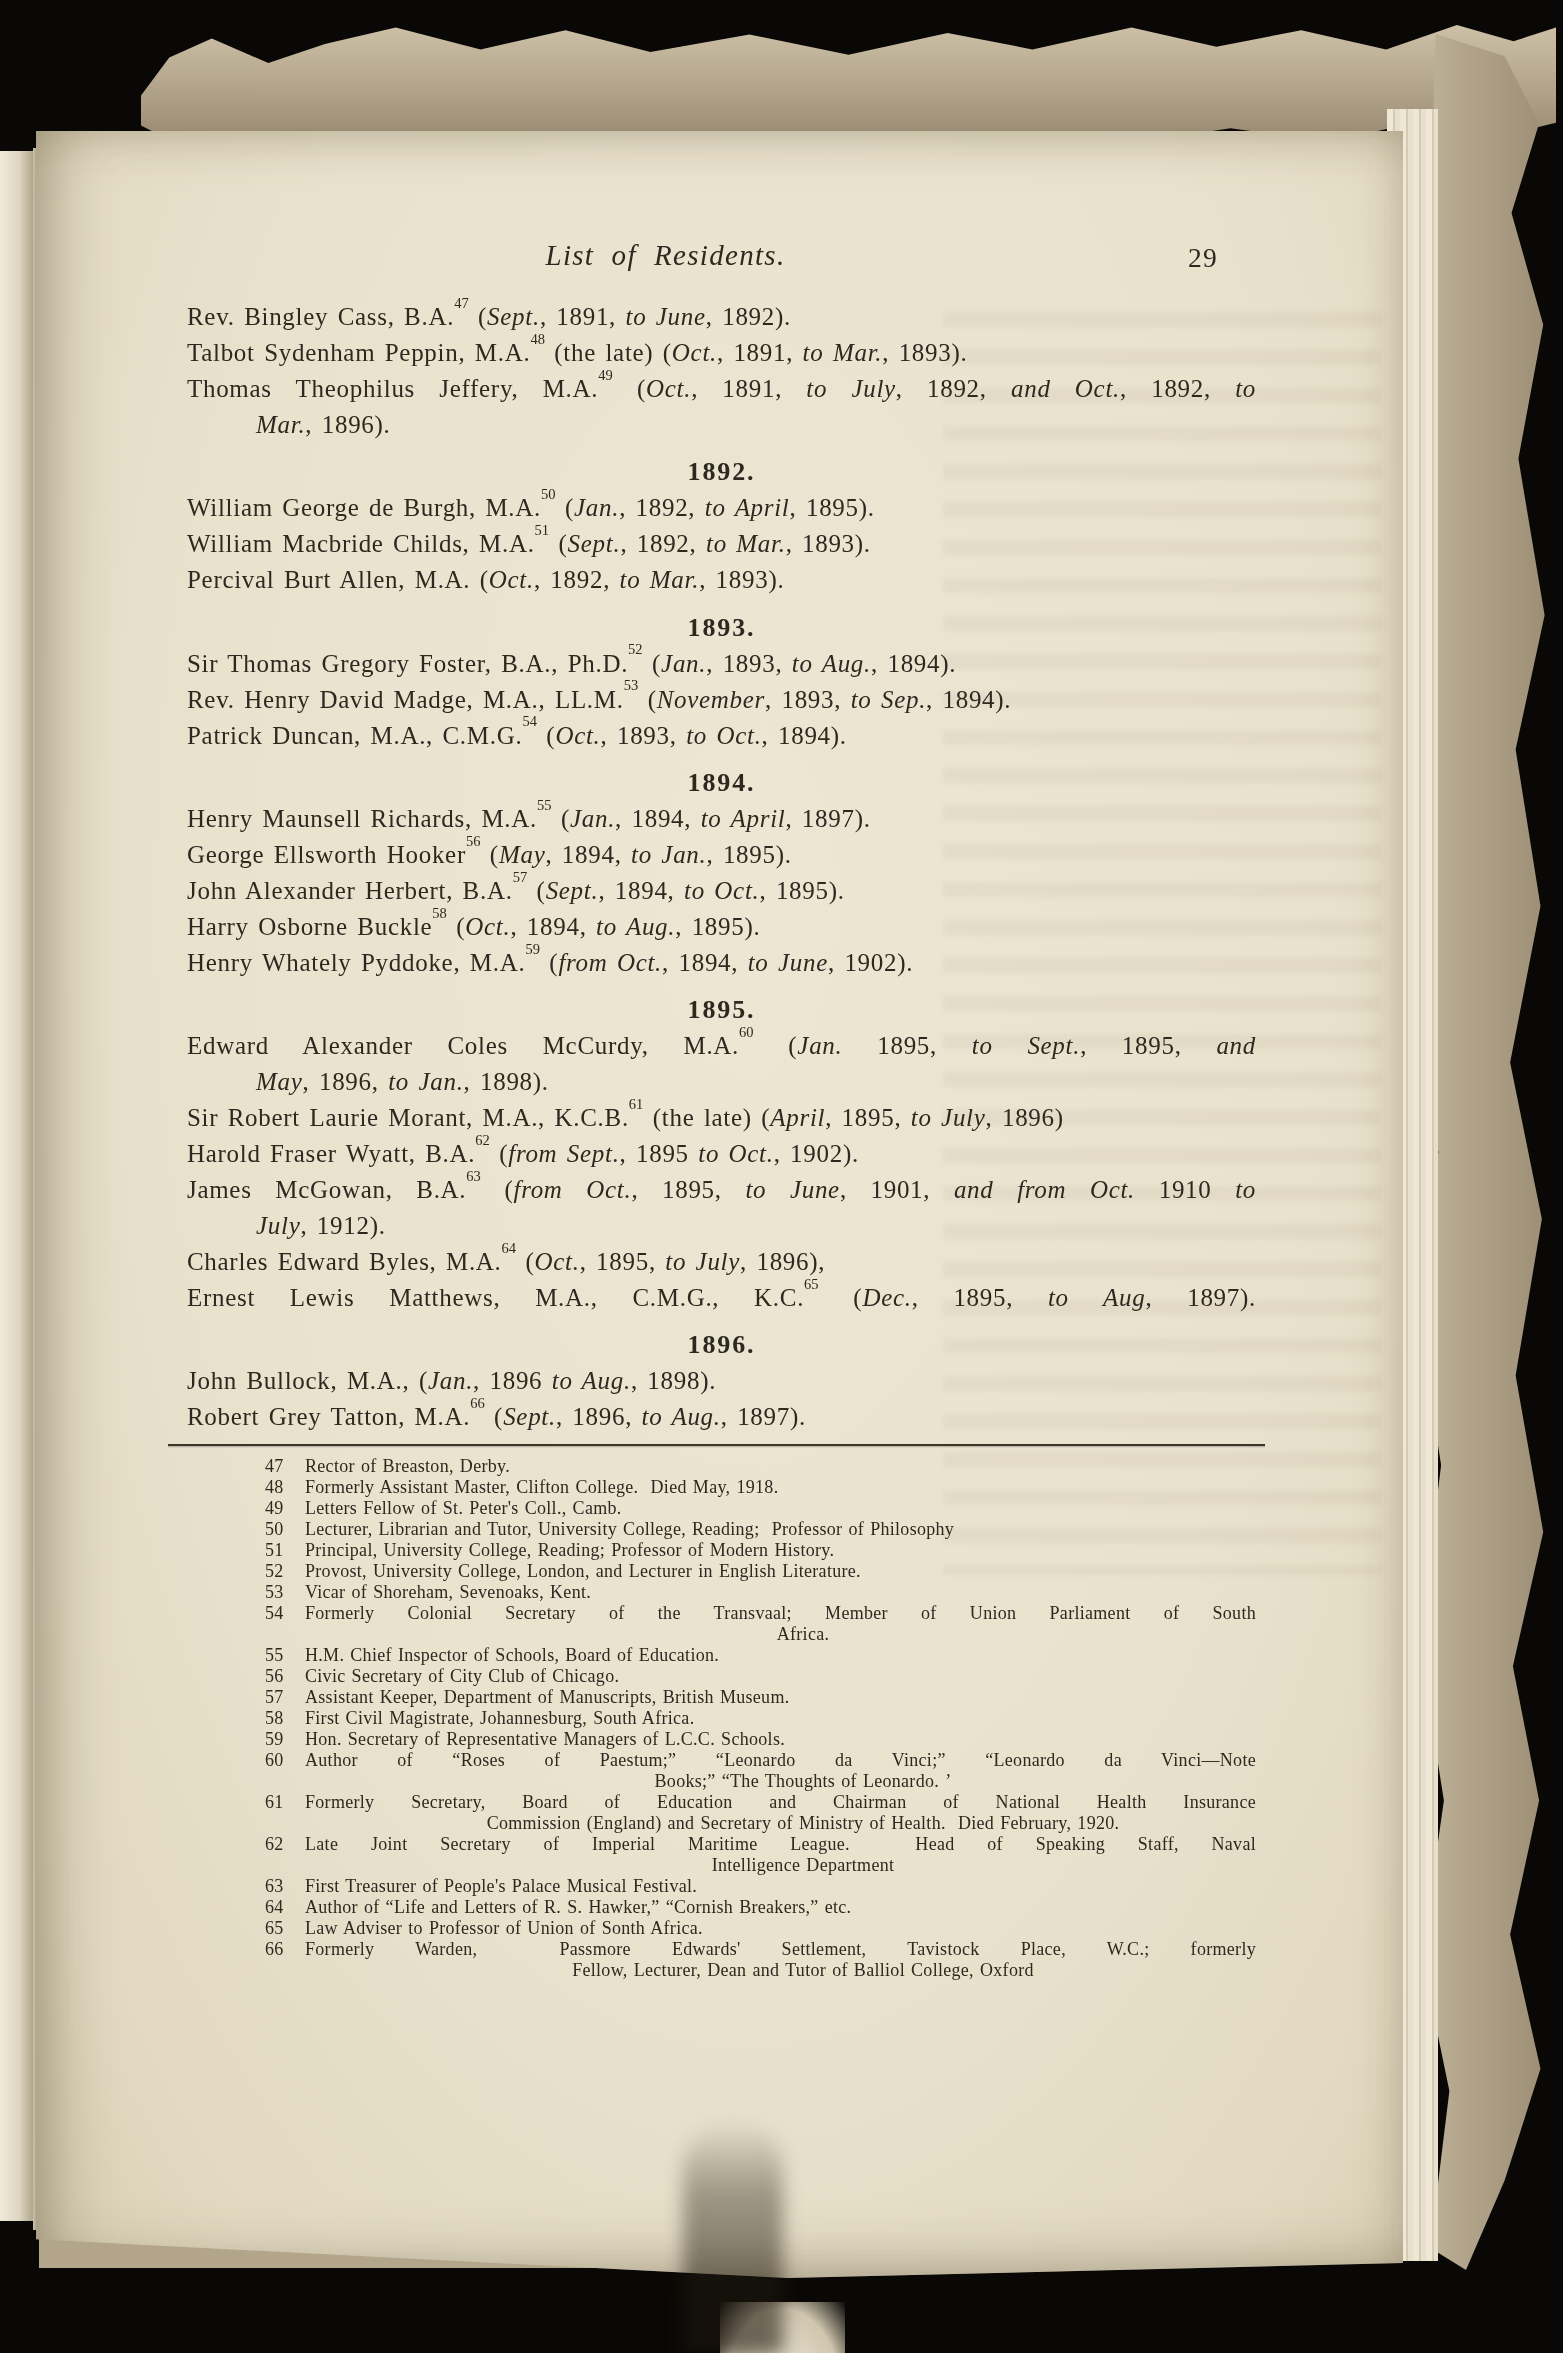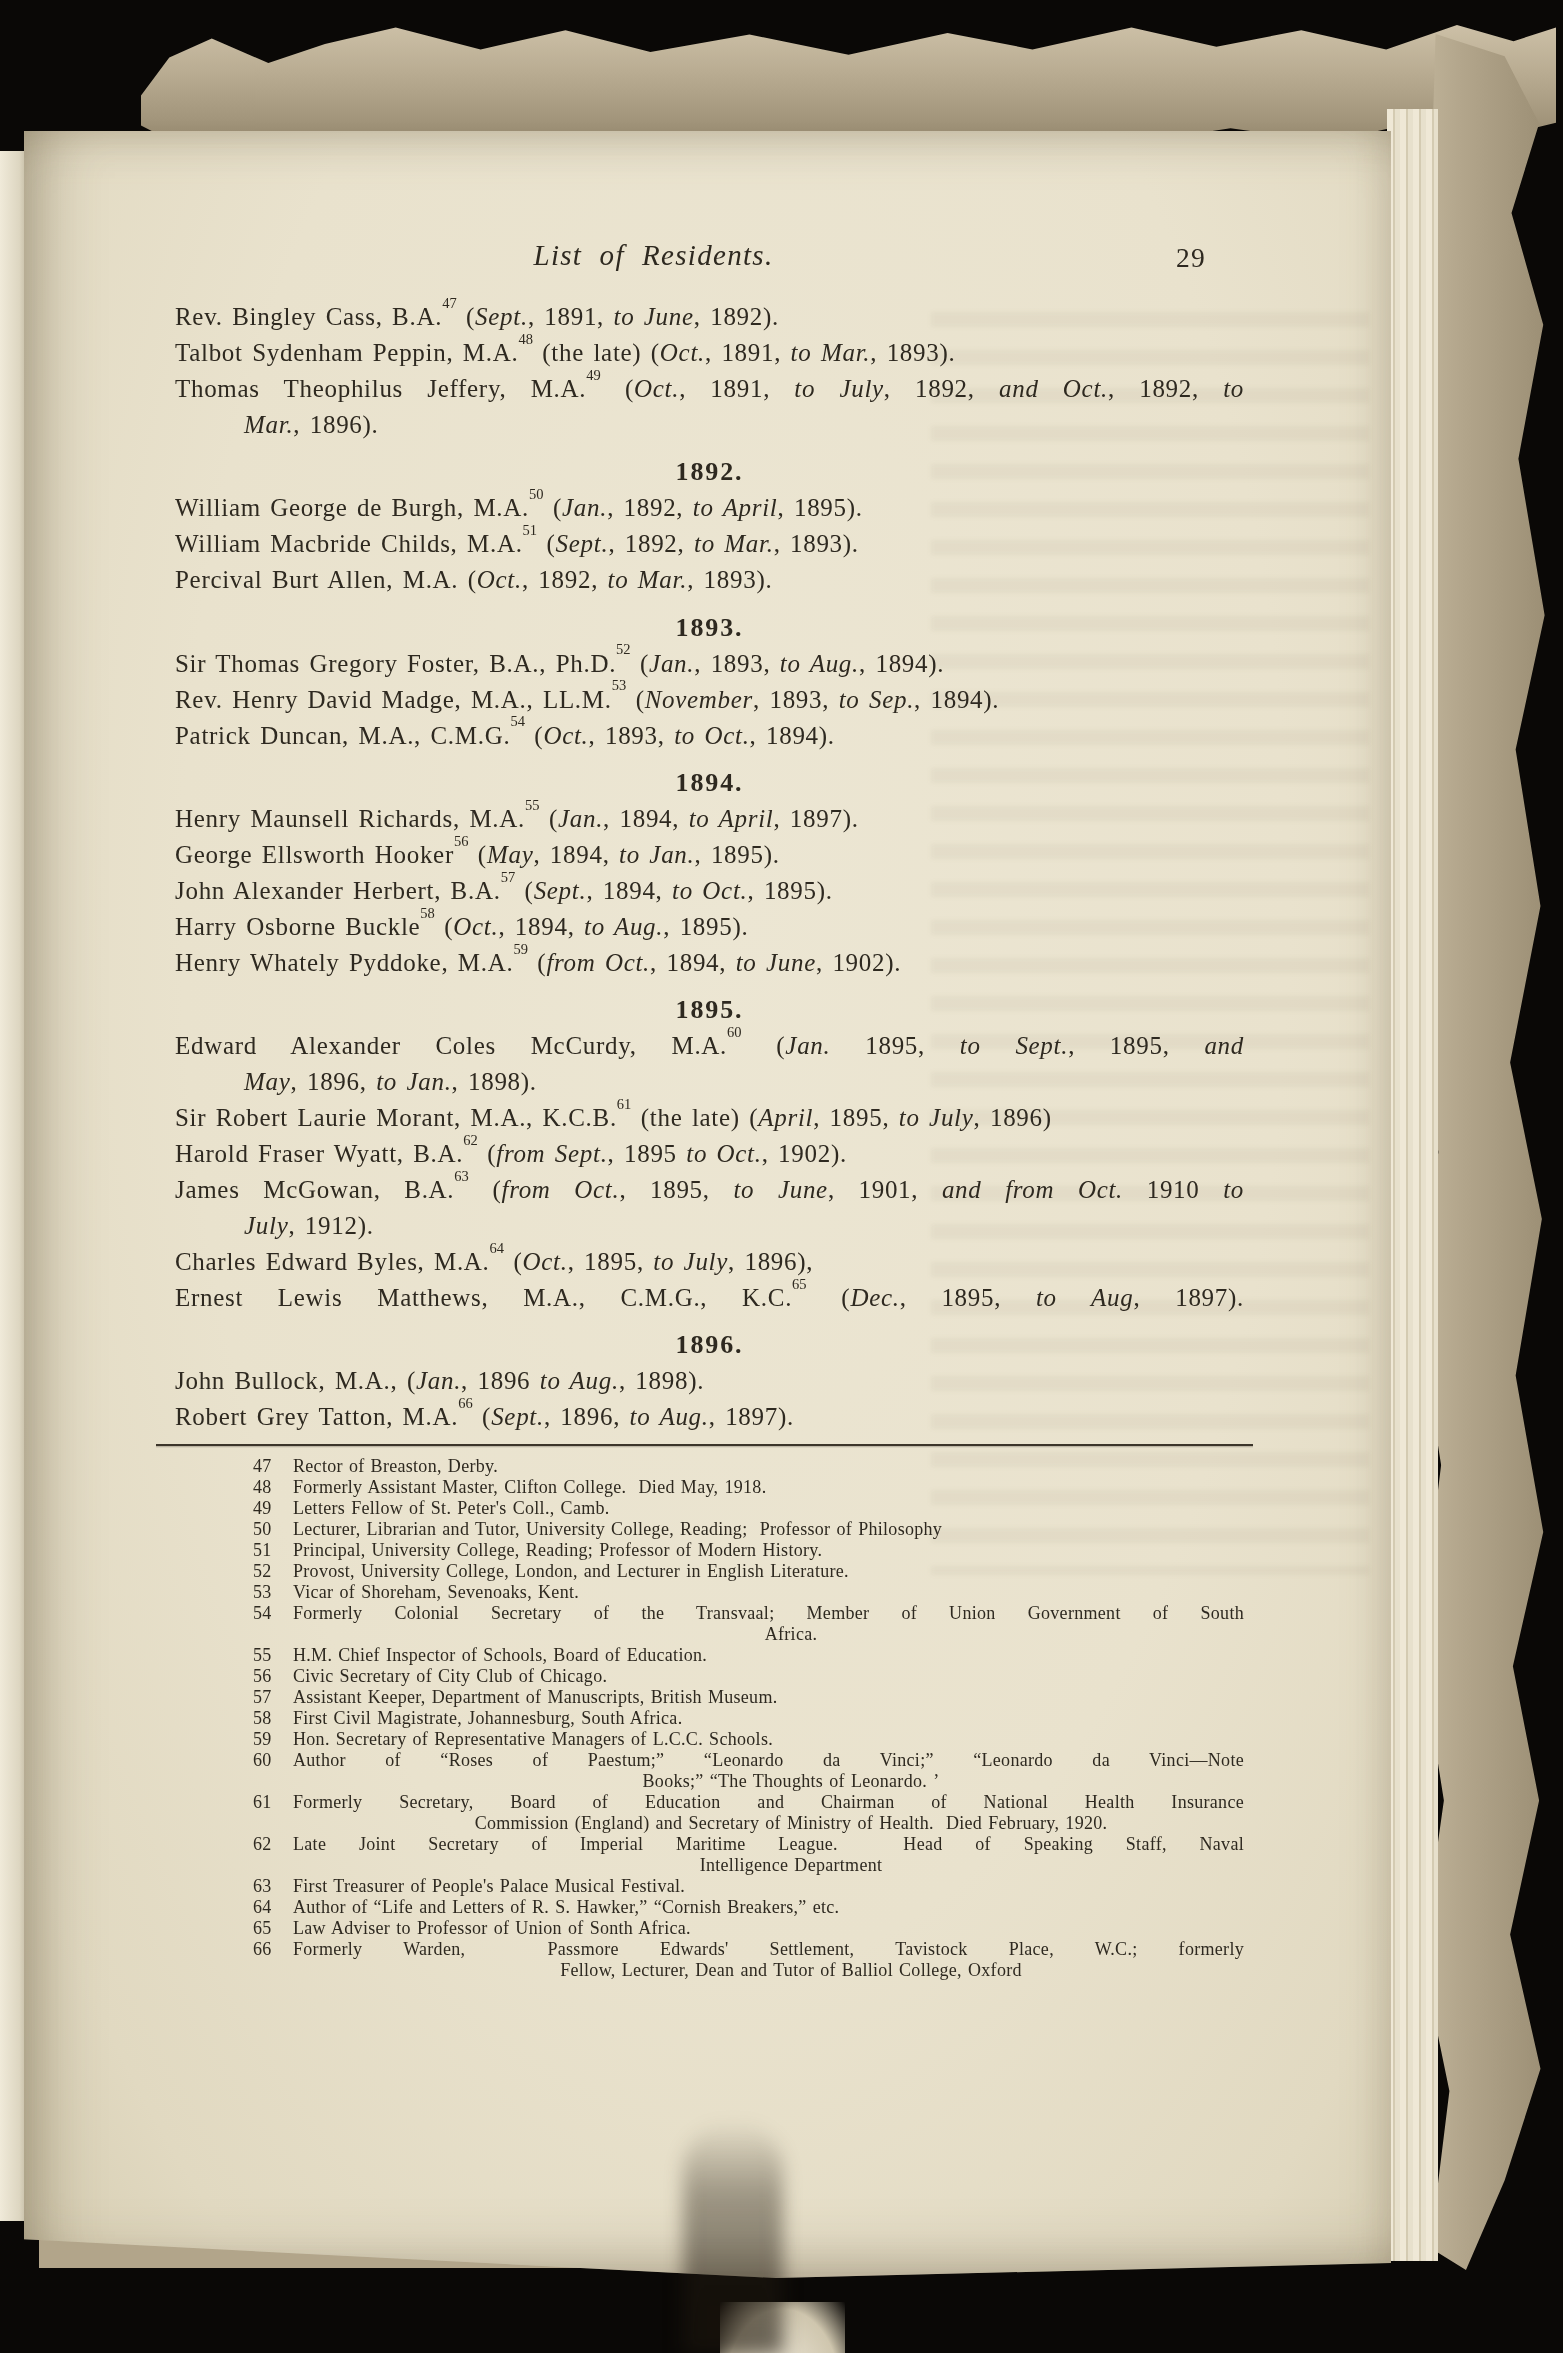--- a/index.html
+++ b/index.html
@@ -34,21 +34,21 @@
   .crease{
     position:absolute; left:33px; top:148px; width:33px; height:2082px;
     background:linear-gradient(90deg,#c9c1aa 0%,#5f5643 45%,#8a8069 70%,#c0b79e 100%);
   }
   .bottom-tan{
     position:absolute; left:39px; top:2219px; width:638px; height:49px;
     background:#b2a58a;
     clip-path:polygon(0 28%,100% 62%,100% 100%,0 100%);
   }
   .page{
-    position:absolute; left:24px; top:131px; width:1367px; height:2147px;
+    position:absolute; left:36px; top:131px; width:1367px; height:2147px;
     background:radial-gradient(ellipse at 52% 36%,#ece6d3 0%,#e9e2cd 55%,#e1d9c1 85%,#d6cdb2 100%);
     box-shadow:
       inset 44px 0 63px -28px rgba(90,75,50,.38),
       inset -28px 0 50px -28px rgba(120,105,75,.28),
       inset 0 34px 56px -34px rgba(120,105,75,.32),
       inset 0 -44px 63px -34px rgba(100,85,60,.38);
     clip-path:polygon(0 0,100% 0,100% 99.3%,55% 100%,0 98.2%);
     font-family:Liberation Serif, serif;
   }
   .bleed{
@@ -188,21 +188,21 @@
           <div class="fn-line">
               <span class="fn-num">52</span>
               <span class="fn-text">Provost, University College, London, and Lecturer in English Literature.</span>
             </div>
           <div class="fn-line">
               <span class="fn-num">53</span>
               <span class="fn-text">Vicar of Shoreham, Sevenoaks, Kent.</span>
             </div>
           <div class="fn-line just">
               <span class="fn-num">54</span>
-              <span class="fn-text">Formerly Colonial Secretary of the Transvaal; Member of Union Government of South</span>
+              <span class="fn-text">Formerly Colonial Secretary of the Transvaal; Member of Union Parliament of South</span>
             </div>
           <div class="fn-line cont">
               <span class="fn-text">Africa.</span>
             </div>
           <div class="fn-line">
               <span class="fn-num">55</span>
               <span class="fn-text">H.M. Chief Inspector of Schools, Board of Education.</span>
             </div>
           <div class="fn-line">
               <span class="fn-num">56</span>

